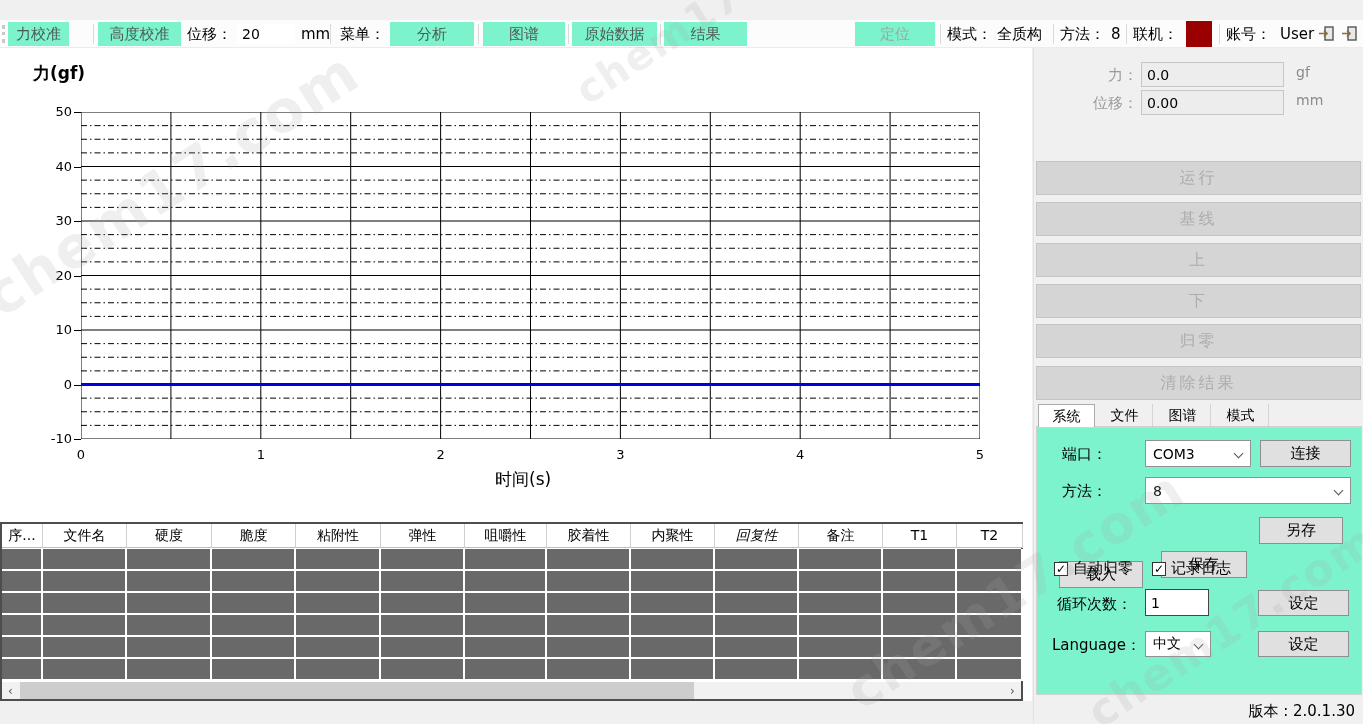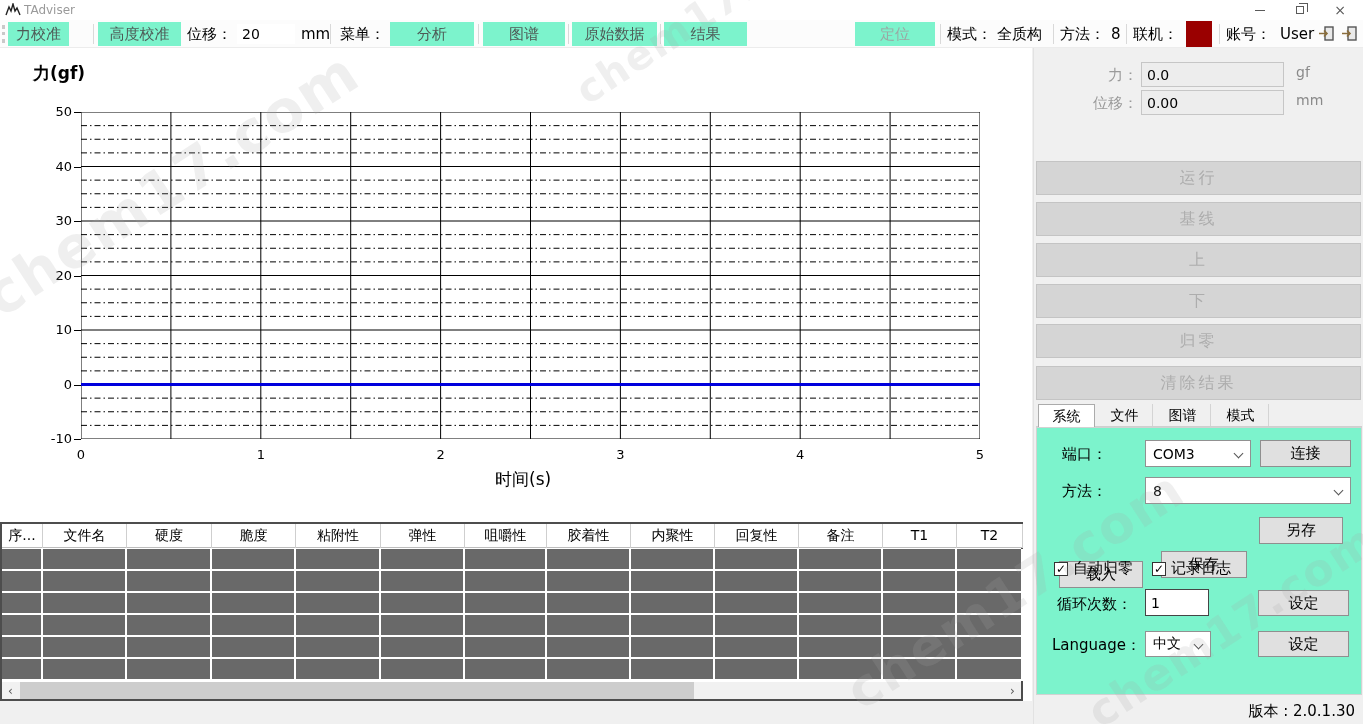--- a/index.html
+++ b/index.html
@@ -73,33 +73,20 @@
   #version-text { right:8px; top:702px; font-size:15px; color:#000; }
 
   
   .wm { position:absolute; color:rgba(165,165,165,0.18); font-weight:bold; transform:rotate(-33deg); pointer-events:none; z-index:40; white-space:nowrap; letter-spacing:2px; }
 </style>
 </head>
 <body>
 
 <div id="app">
 
-  <div class="abs" id="titlebar">
-    <svg class="abs" style="left:5px;top:3px;" width="16" height="14">
-      <polyline points="1,12 4,4 6,8 8,1 10,8 12,5 15,12" fill="none" stroke="#222" stroke-width="1.4"></polyline>
-    </svg>
-    <div class="abs" id="title-text">TAdviser</div>
-    <div class="abs winbtn" id="btn-min" style="right:86px;">
-        <span></span>
-      </div>
-    <div class="abs winbtn" style="right:46px;">
-        <span id="restore-sq"></span>
-      </div>
-    <div class="abs winbtn" id="btn-close" style="right:6px;">×</div>
-  </div>
 
   <div class="abs" id="toolbar">
     <div class="abs grip"></div>
     <div class="tbtn" style="left:8px;width:61px;">力校准</div>
     <div class="tsep" style="left:93px;"></div>
     <div class="tbtn" style="left:98px;width:83px;">高度校准</div>
     <div class="tlabel" style="left:187px;">位移：</div>
     <input id="disp-input" value="20" style="">
     <div class="tlabel" style="left:301px;">mm</div>
     <div class="tsep" style="left:330px;"></div>
@@ -208,21 +195,21 @@
     <div id="thead-row">
         <div class="th" style="width: 41px;">序...</div>
         <div class="th" style="width: 84px;">文件名</div>
         <div class="th" style="width: 85px;">硬度</div>
         <div class="th" style="width: 84px;">脆度</div>
         <div class="th" style="width: 85px;">粘附性</div>
         <div class="th" style="width: 84px;">弹性</div>
         <div class="th" style="width: 82px;">咀嚼性</div>
         <div class="th" style="width: 84px;">胶着性</div>
         <div class="th" style="width: 84px;">内聚性</div>
-        <div class="th" style="width: 84px;">回复性</div>
+        <div class="th" style="width: 84px; font-style: italic;">回复性</div>
         <div class="th" style="width: 84px;">备注</div>
         <div class="th" style="width: 74px;">T1</div>
         <div class="th" style="width: 66px;">T2</div>
       </div>
     <div id="tbody">
         <div class="tr">
           <div class="td" style="width: 41px;"></div>
           <div class="td" style="width: 84px;"></div>
           <div class="td" style="width: 85px;"></div>
           <div class="td" style="width: 84px;"></div>

